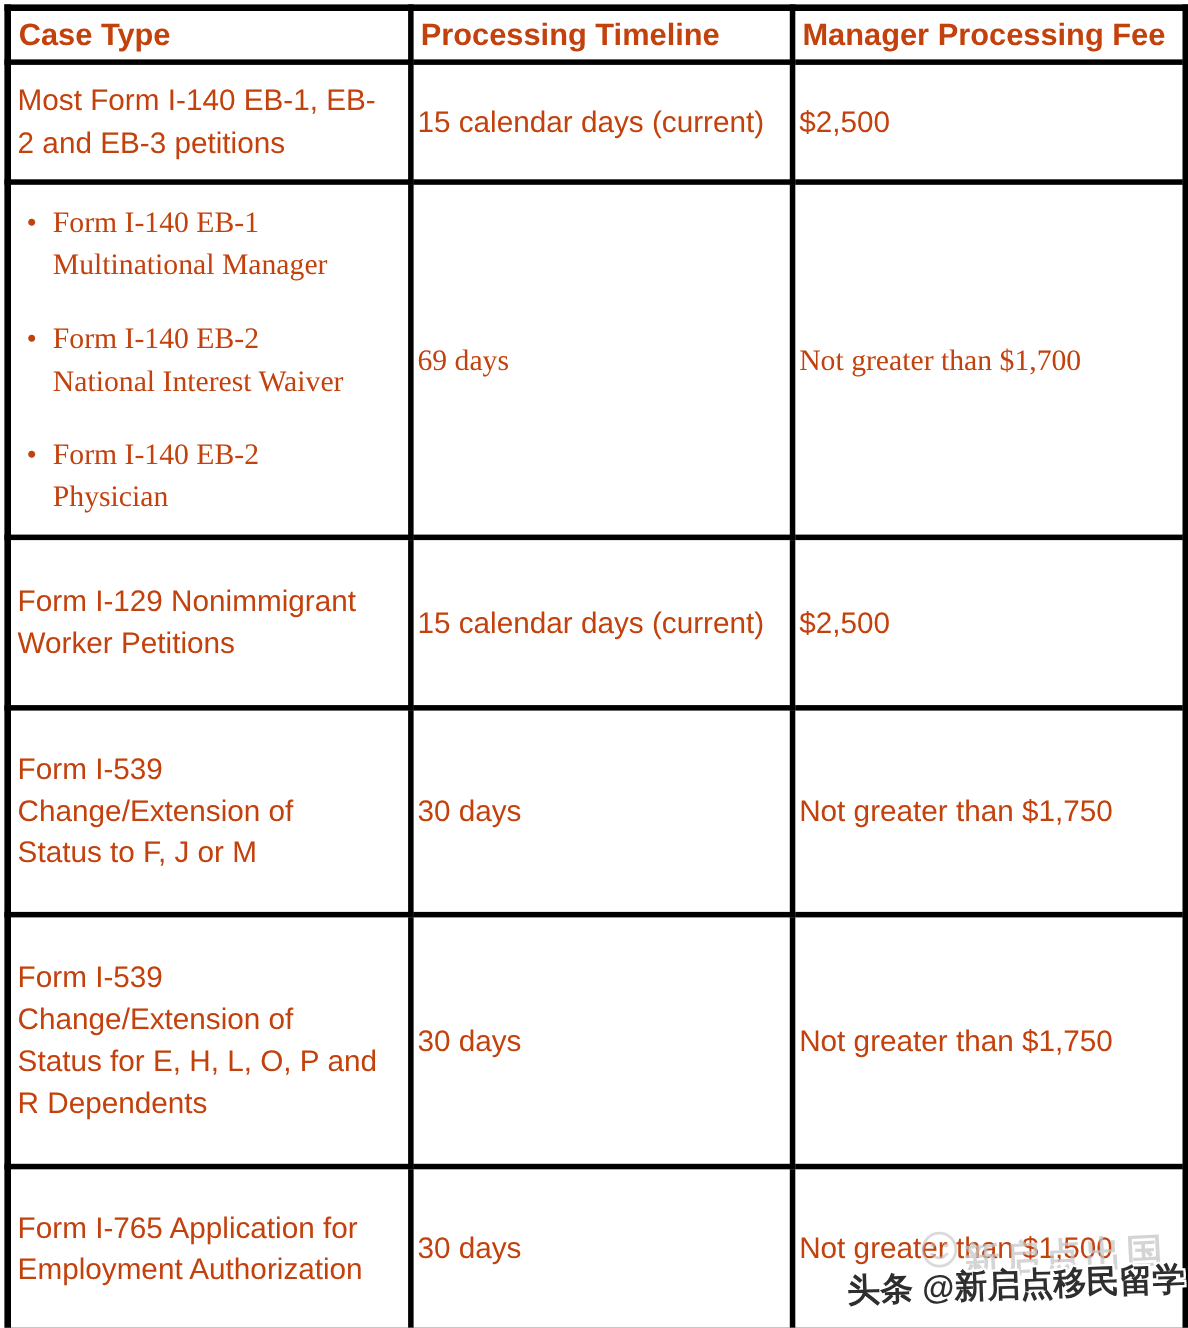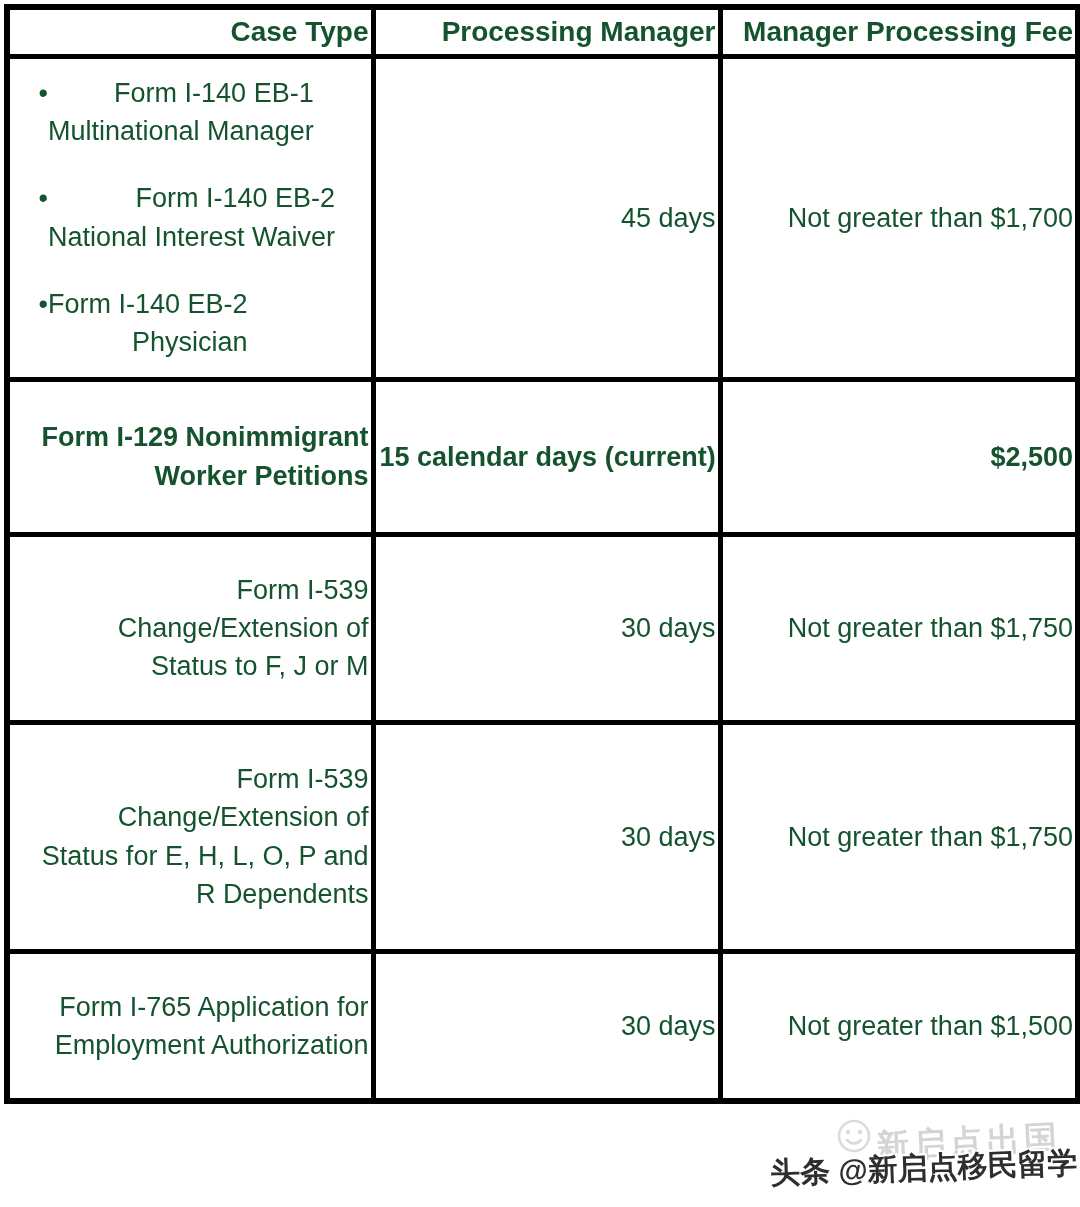--- a/index.html
+++ b/index.html
@@ -21,43 +21,43 @@
   }
   table.fee-table {
     border-collapse: collapse;
     table-layout: fixed;
     width: 1071px;
     border: 6px solid #000;
   }
   .fee-table th, .fee-table td {
     border: 5px solid #000;
     vertical-align: middle;
-    text-align: right;
-    color: #14532d;
+    text-align: left;
+    color: #c2410c;
     font-size: 27px;
     line-height: 1.42;
     padding: 2px 2px 2px 6px;
     background: #ffffff;
     overflow: hidden;
   }
   .fee-table th {
     font-weight: bold;
     font-size: 28px;
     white-space: nowrap;
     padding-left: 7px;
   }
   .fee-table td.c2, .fee-table td.c3 {
     padding-left: 4px;
     white-space: nowrap;
   }
   .pre { white-space: pre-line; }
   tr.h-head { height: 44px; }
   tr.h-r1 { height: 109px; }
-  tr.h-r2 { height: 323px; }
-  tr.h-r3 { height: 155px; font-weight: bold; }
+  tr.h-r2 { height: 323px; font-family: Liberation Serif, serif; }
+  tr.h-r3 { height: 155px; }
   tr.h-r4 { height: 188px; }
   tr.h-r5 { height: 229px; }
   tr.h-r6 { height: 150px; }
 
   ul.bullets {
     list-style: none;
     margin: 0;
     padding: 0 0 0 8px;
   }
   ul.bullets li {
@@ -124,46 +124,52 @@
 <div class="table-wrap">
   <table class="fee-table">
     <colgroup>
       <col style="width:366px">
       <col style="width:347px">
       <col style="width:358px">
     </colgroup>
     <thead>
       <tr class="h-head">
         <th>Case Type</th>
-        <th>Processing Manager</th>
+        <th>Processing Timeline</th>
         <th>Manager Processing Fee</th>
       </tr>
     </thead>
     <tbody>
+      <tr class="h-r1">
+        <td class="c1 pre">Most Form I-140 EB-1, EB-
+2 and EB-3 petitions</td>
+        <td class="c2">15 calendar days (current)</td>
+        <td class="c3">$2,500</td>
+      </tr>
       <tr class="h-r2">
         <td class="c1">
           <ul class="bullets">
             <li>
               <span class="dot"></span>
               <span class="pre">Form I-140 EB-1
 Multinational Manager</span>
             </li>
             <li>
               <span class="dot"></span>
               <span class="pre">Form I-140 EB-2
 National Interest Waiver</span>
             </li>
             <li>
               <span class="dot"></span>
               <span class="pre">Form I-140 EB-2
 Physician</span>
             </li>
           </ul>
         </td>
-        <td class="c2">45 days</td>
+        <td class="c2">69 days</td>
         <td class="c3">Not greater than $1,700</td>
       </tr>
       <tr class="h-r3">
         <td class="c1 pre">Form I-129 Nonimmigrant
 Worker Petitions</td>
         <td class="c2">15 calendar days (current)</td>
         <td class="c3">$2,500</td>
       </tr>
       <tr class="h-r4">
         <td class="c1 pre">Form I-539

